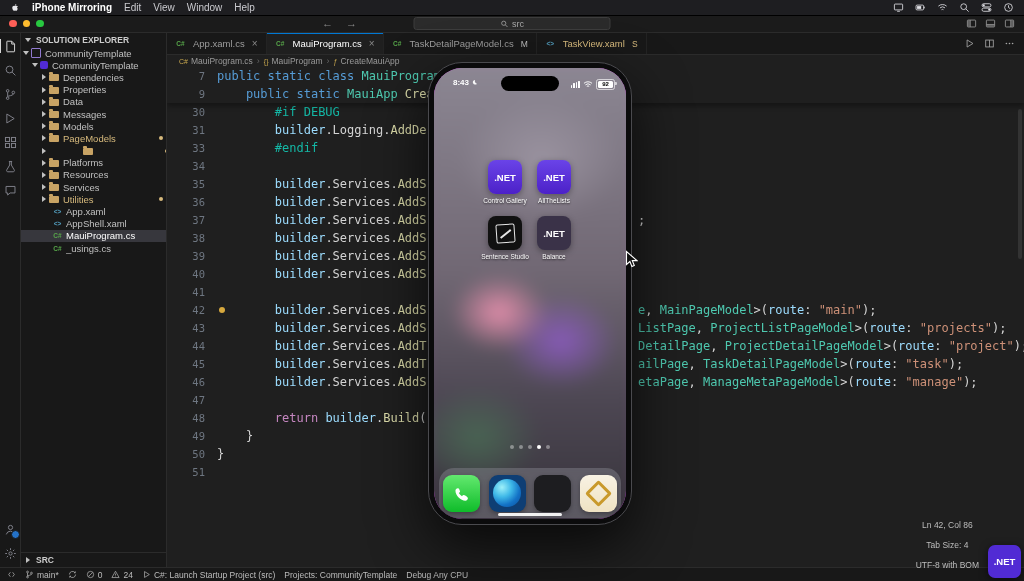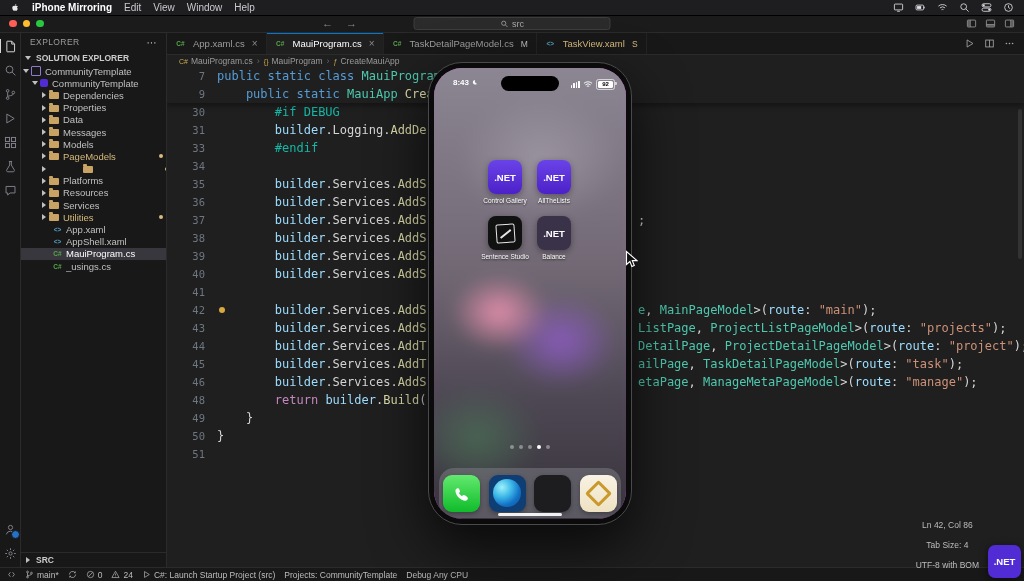--- a/index.html
+++ b/index.html
@@ -298,24 +298,20 @@
             <div class="ab-icon">
               <svg viewBox="0 0 16 16" fill="none" stroke="currentColor" stroke-width="1.2">
                 <circle cx="8" cy="8" r="2"></circle>
                 <path d="M8 1.5v2.2M8 12.3v2.2M1.5 8h2.2M12.3 8h2.2M3.4 3.4 5 5M11 11l1.6 1.6M12.6 3.4 11 5M5 11l-1.6 1.6"></path>
               </svg>
             </div>
           </div>
         </div>
 
       <div class="sidebar">
-        <div class="sb-header">
-          <span>EXPLORER</span>
-          <span class="dots">⋯</span>
-        </div>
         <div class="sb-section">
           <span class="chev open"></span>
           <span>SOLUTION EXPLORER</span>
         </div>
         <div class="tree" id="tree">
             <div class="tree-row" style="padding-left: 3px;">
               <span class="chev open"></span>
               <span class="ic-sol"></span>
               <span class="lbl">CommunityTemplate</span>
             </div>
@@ -541,20 +537,24 @@
               <span class="line-num">45</span>
               <span class="line-content" style="padding-left: 57.8px;"><span class="tk-var">builder</span><span class="tk-pn">.</span><span class="tk-pn">Services</span><span class="tk-pn">.</span><span class="tk-fn">AddT</span></span>
               <span class="right-frag"><span class="tk-type">ailPage</span><span class="tk-pn">, </span><span class="tk-type">TaskDetailPageModel</span><span class="tk-pn">&gt;(</span><span class="tk-param">route</span><span class="tk-pn">: </span><span class="tk-str">"task"</span><span class="tk-pn">);</span></span>
             </div>
             <div class="code-line">
               <span class="line-num">46</span>
               <span class="line-content" style="padding-left: 57.8px;"><span class="tk-var">builder</span><span class="tk-pn">.</span><span class="tk-pn">Services</span><span class="tk-pn">.</span><span class="tk-fn">AddS</span></span>
               <span class="right-frag"><span class="tk-type">etaPage</span><span class="tk-pn">, </span><span class="tk-type">ManageMetaPageModel</span><span class="tk-pn">&gt;(</span><span class="tk-param">route</span><span class="tk-pn">: </span><span class="tk-str">"manage"</span><span class="tk-pn">);</span></span>
             </div>
             <div class="code-line">
+              <span class="line-num">47</span>
+              <span class="line-content" style="padding-left: 57.8px;"></span>
+            </div>
+            <div class="code-line">
               <span class="line-num">48</span>
               <span class="line-content" style="padding-left: 57.8px;"><span class="tk-kw2">return </span><span class="tk-var">builder</span><span class="tk-pn">.</span><span class="tk-fn">Build</span><span class="tk-pn">(</span></span>
             </div>
             <div class="code-line">
               <span class="line-num">49</span>
               <span class="line-content" style="padding-left: 28.9px;"><span class="tk-pn">}</span></span>
             </div>
             <div class="code-line">
               <span class="line-num">50</span>
               <span class="line-content" style="padding-left: 0px;"><span class="tk-pn">}</span></span>

